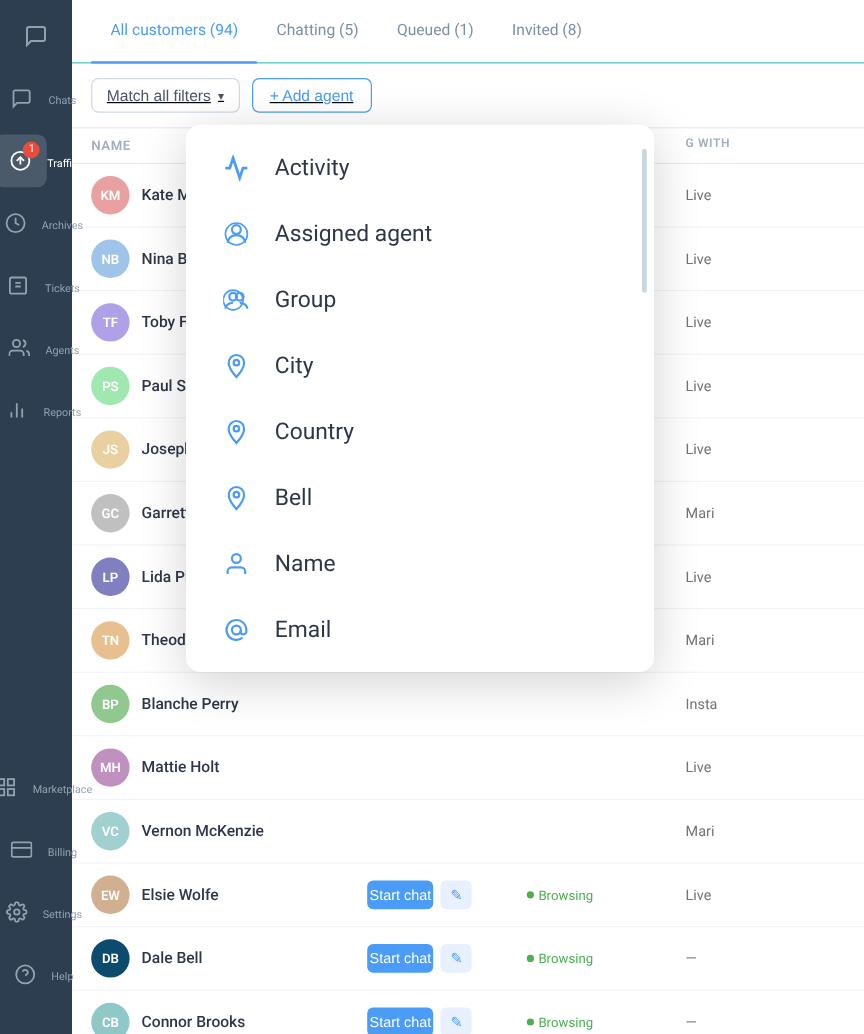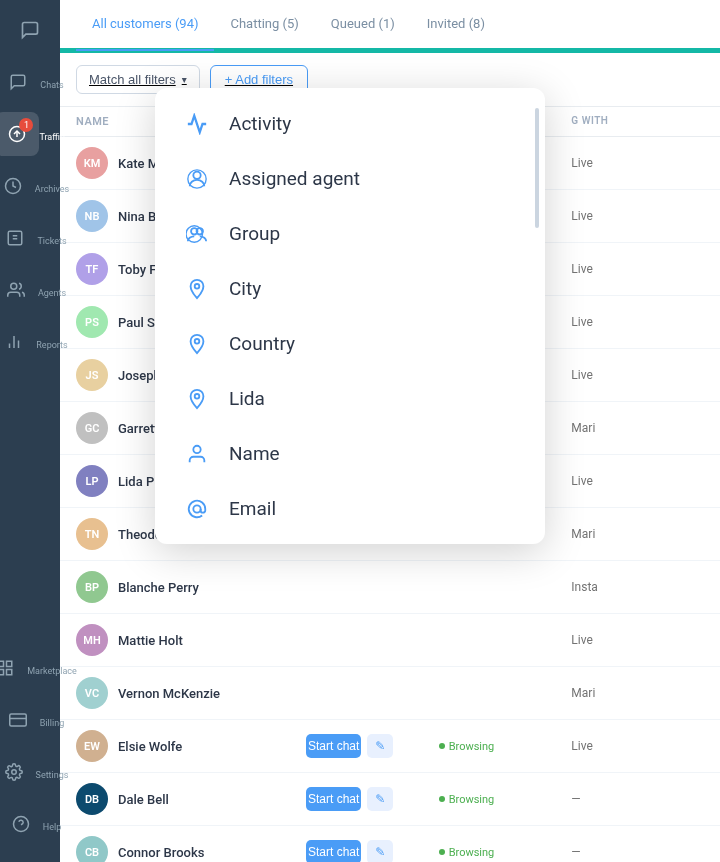--- a/index.html
+++ b/index.html
@@ -77,21 +77,21 @@
       width: 660px;
       height: 862px;
       background: #fff;
       overflow: hidden;
     }
 
     
     .tab-bar {
       display: flex;
       align-items: center;
-      border-bottom: 5px solid #14b8a6;
+      border-bottom: 1px solid #14b8a6;
       padding: 0 16px;
       height: 53px;
       background: #fff;
     }
     .tab {
       padding: 0 16px;
       height: 53px;
       display: flex;
       align-items: center;
       font-size: 13px;
@@ -225,21 +225,21 @@
     .browsing-dot {
       width: 6px; height: 6px;
       border-radius: 50%;
       background: #4caf50;
     }
     .live-text { color: #737373; font-size: 12px; }
 
     
     .dropdown-overlay {
       position: absolute;
-      top: 88px;
+      top: 104px;
       left: 155px;
       width: 390px;
       background: white;
       border-radius: 12px;
       box-shadow: 0 8px 40px rgba(0,0,0,0.18);
       z-index: 100;
       padding: 8px 0;
       max-height: 560px;
       overflow-y: auto;
     }
@@ -382,21 +382,21 @@
   <div class="sidebar-item">
     <div class="sidebar-icon">
       <svg width="18" height="18" viewBox="0 0 24 24" fill="none" stroke="currentColor" stroke-width="2">
         <circle cx="12" cy="12" r="3"></circle>
         <path d="M19.4 15a1.65 1.65 0 0 0 .33 1.82l.06.06a2 2 0 0 1-2.83 2.83l-.06-.06a1.65 1.65 0 0 0-1.82-.33 1.65 1.65 0 0 0-1 1.51V21a2 2 0 0 1-4 0v-.09A1.65 1.65 0 0 0 9 19.4a1.65 1.65 0 0 0-1.82.33l-.06.06a2 2 0 0 1-2.83-2.83l.06-.06A1.65 1.65 0 0 0 4.68 15a1.65 1.65 0 0 0-1.51-1H3a2 2 0 0 1 0-4h.09A1.65 1.65 0 0 0 4.6 9a1.65 1.65 0 0 0-.33-1.82l-.06-.06a2 2 0 0 1 2.83-2.83l.06.06A1.65 1.65 0 0 0 9 4.68a1.65 1.65 0 0 0 1-1.51V3a2 2 0 0 1 4 0v.09a1.65 1.65 0 0 0 1 1.51 1.65 1.65 0 0 0 1.82-.33l.06-.06a2 2 0 0 1 2.83 2.83l-.06.06A1.65 1.65 0 0 0 19.4 9a1.65 1.65 0 0 0 1.51 1H21a2 2 0 0 1 0 4h-.09a1.65 1.65 0 0 0-1.51 1z"></path>
       </svg>
     </div>
     <span class="sidebar-label">Settings</span>
   </div>
 
-  <div class="sidebar-item" style="margin-bottom:12px">
+  <div class="sidebar-item" style="margin-bottom:24px">
     <div class="sidebar-icon">
       <svg width="18" height="18" viewBox="0 0 24 24" fill="none" stroke="currentColor" stroke-width="2">
         <circle cx="12" cy="12" r="10"></circle>
         <path d="M9.09 9a3 3 0 0 1 5.83 1c0 2-3 3-3 3"></path>
           <line x1="12" y1="17" x2="12.01" y2="17"></line>
       </svg>
     </div>
     <span class="sidebar-label">Help</span>
   </div>
 </div>
@@ -417,21 +417,21 @@
       <span>Invited (8)</span>
     </div>
   </div>
 
   <div class="toolbar">
     <button class="filter-btn">
       <span>Match all filters</span>
       <span style="font-size:10px">▾</span>
     </button>
     <button class="add-filter-btn">
-      <span>+ Add filters</span>
+      <span>+ Add agent</span>
     </button>
   </div>
 
   <div class="table-wrapper">
     <div class="table-header">
       <span>NAME</span>
       <span></span>
       <span></span>
       <span style="font-size:10px">G WITH</span>
     </div>
@@ -653,21 +653,21 @@
     <span class="dropdown-label">Country</span>
   </div>
 
   <div class="dropdown-item">
     <div class="dropdown-icon">
       <svg width="22" height="22" viewBox="0 0 24 24" fill="none" stroke="#4a9cf6" stroke-width="2">
         <path d="M12 2C8.13 2 5 5.13 5 9c0 5.25 7 13 7 13s7-7.75 7-13c0-3.87-3.13-7-7-7z"></path>
         <circle cx="12" cy="9" r="2.5"></circle>
       </svg>
     </div>
-    <span class="dropdown-label">Lida</span>
+    <span class="dropdown-label">Bell</span>
   </div>
 
   <div class="dropdown-item">
     <div class="dropdown-icon">
       <svg width="22" height="22" viewBox="0 0 24 24" fill="none" stroke="#4a9cf6" stroke-width="2">
         <path d="M20 21v-2a4 4 0 0 0-4-4H8a4 4 0 0 0-4 4v2"></path>
         <circle cx="12" cy="7" r="4"></circle>
       </svg>
     </div>
     <span class="dropdown-label">Name</span>

